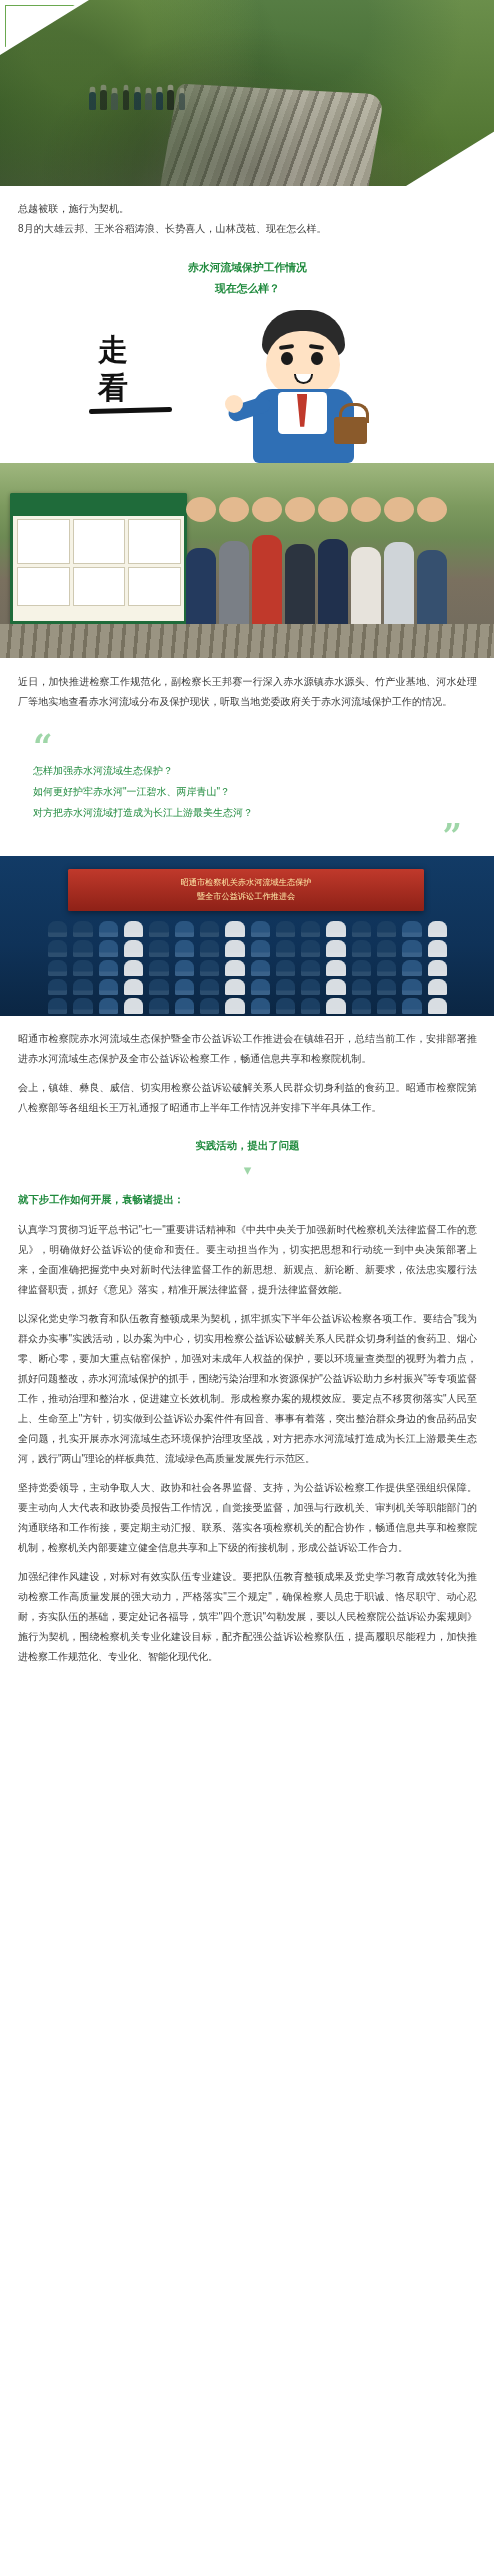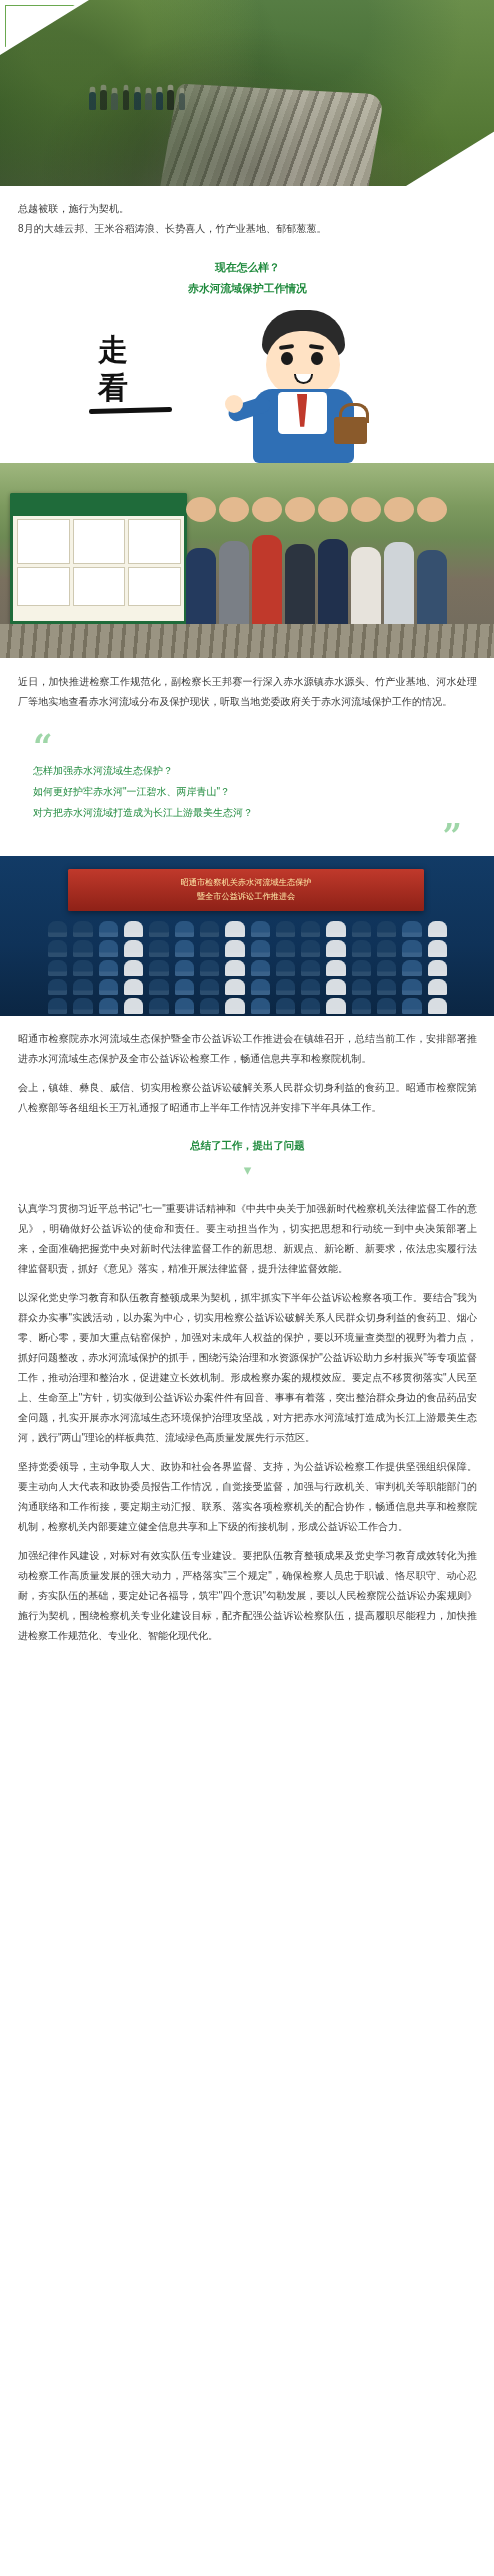--- a/index.html
+++ b/index.html
@@ -197,28 +197,28 @@
     </div>
     <div class="corner-tl"></div>
     <div class="corner-tl-line"></div>
     <div class="corner-br"></div>
   </div>
 
   <div class="spacer-18"></div>
 
   <div class="pad">
     <div class="body-text">总越被联，施行为契机。</div>
-    <div class="body-text">8月的大雄云邦、王米谷稻涛浪、长势喜人，竹产业基地、郁郁葱葱。</div>
+    <div class="body-text">8月的大雄云邦、王米谷稻涛浪、长势喜人，山林茂苞、现在怎么样。</div>
   </div>
 
   <div class="spacer-24"></div>
 
   <div class="pad">
+    <div class="q-head">赤水河流域保护工作情况</div>
     <div class="q-head">现在怎么样？</div>
-    <div class="q-head">赤水河流域保护工作情况</div>
   </div>
 
   <div class="cartoon">
     <div class="zou-kan">
       <span>走</span>
       <span>看</span>
     </div>
     <div class="underline"></div>
     <div class="person">
       <div class="p-hair"></div>
@@ -393,26 +393,29 @@
 
   <div class="pad">
     <div class="body-text">昭通市检察院赤水河流域生态保护暨全市公益诉讼工作推进会在镇雄召开，总结当前工作，安排部署推进赤水河流域生态保护及全市公益诉讼检察工作，畅通信息共享和检察院机制。</div>
     <div class="spacer-12"></div>
     <div class="body-text">会上，镇雄、彝良、威信、切实用检察公益诉讼破解关系人民群众切身利益的食药卫。昭通市检察院第八检察部等各组组长王万礼通报了昭通市上半年工作情况并安排下半年具体工作。</div>
   </div>
 
   <div class="spacer-24"></div>
 
   <div class="pad">
-    <div class="center-q">总结了工作，提出了问题</div>
+    <div class="center-q">实践活动，提出了问题</div>
     <div class="chev">▾</div>
   </div>
 
   <div class="spacer-18"></div>
 
+  <div class="pad">
+    <div class="lead-in">就下步工作如何开展，袁畅诸提出：</div>
+  </div>
 
   <div class="spacer-12"></div>
 
   <div class="pad">
     <div class="num-para">认真学习贯彻习近平总书记"七一"重要讲话精神和《中共中央关于加强新时代检察机关法律监督工作的意见》，明确做好公益诉讼的使命和责任。要主动担当作为，切实把思想和行动统一到中央决策部署上来，全面准确把握党中央对新时代法律监督工作的新思想、新观点、新论断、新要求，依法忠实履行法律监督职责，抓好《意见》落实，精准开展法律监督，提升法律监督效能。</div>
     <div class="spacer-12"></div>
     <div class="num-para">以深化党史学习教育和队伍教育整顿成果为契机，抓牢抓实下半年公益诉讼检察各项工作。要结合"我为群众办实事"实践活动，以办案为中心，切实用检察公益诉讼破解关系人民群众切身利益的食药卫、烟心零、断心零，要加大重点钻窑保护，加强对未成年人权益的保护，要以环境量查类型的视野为着力点，抓好问题整改，赤水河流域保护的抓手，围绕污染治理和水资源保护"公益诉讼助力乡村振兴"等专项监督工作，推动治理和整治水，促进建立长效机制。形成检察办案的规模效应。要定点不移贯彻落实"人民至上、生命至上"方针，切实做到公益诉讼办案件件有回音、事事有着落，突出整治群众身边的食品药品安全问题，扎实开展赤水河流域生态环境保护治理攻坚战，对方把赤水河流域打造成为长江上游最美生态河，践行"两山"理论的样板典范、流域绿色高质量发展先行示范区。</div>
     <div class="spacer-12"></div>
     <div class="num-para">坚持党委领导，主动争取人大、政协和社会各界监督、支持，为公益诉讼检察工作提供坚强组织保障。要主动向人大代表和政协委员报告工作情况，自觉接受监督，加强与行政机关、审判机关等职能部门的沟通联络和工作衔接，要定期主动汇报、联系、落实各项检察机关的配合协作，畅通信息共享和检察院机制，检察机关内部要建立健全信息共享和上下级的衔接机制，形成公益诉讼工作合力。</div>
     <div class="spacer-12"></div>

